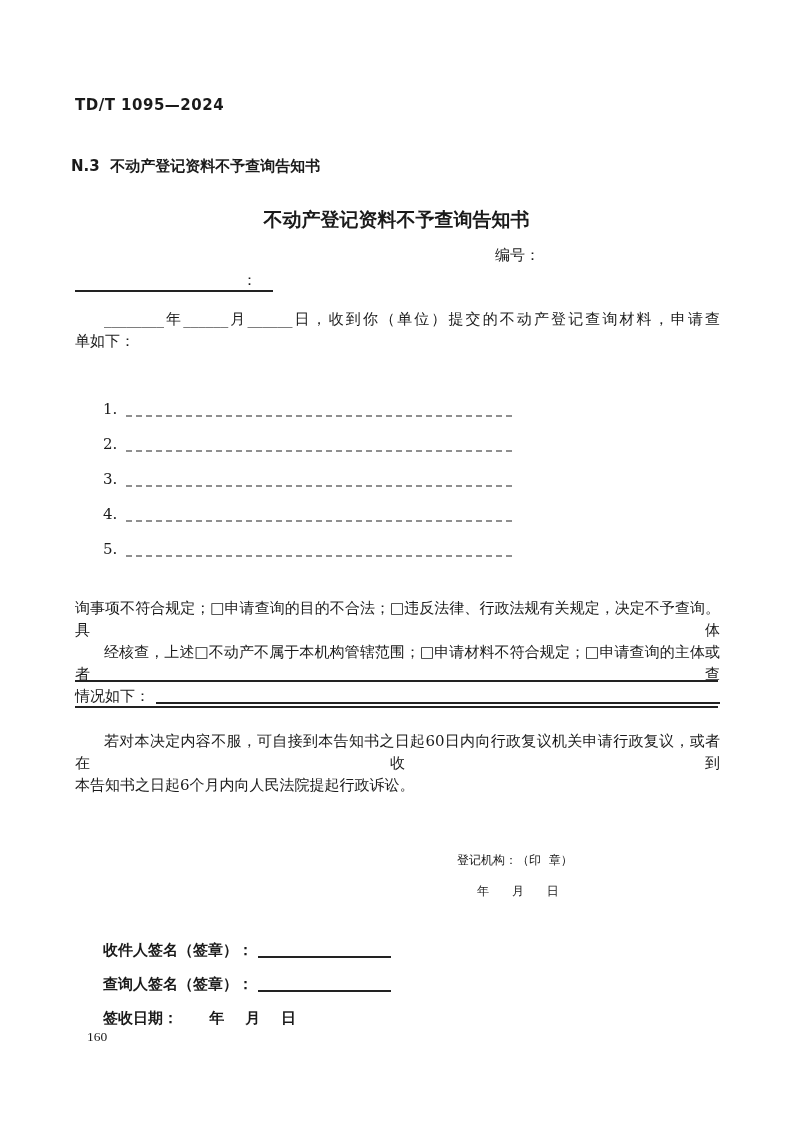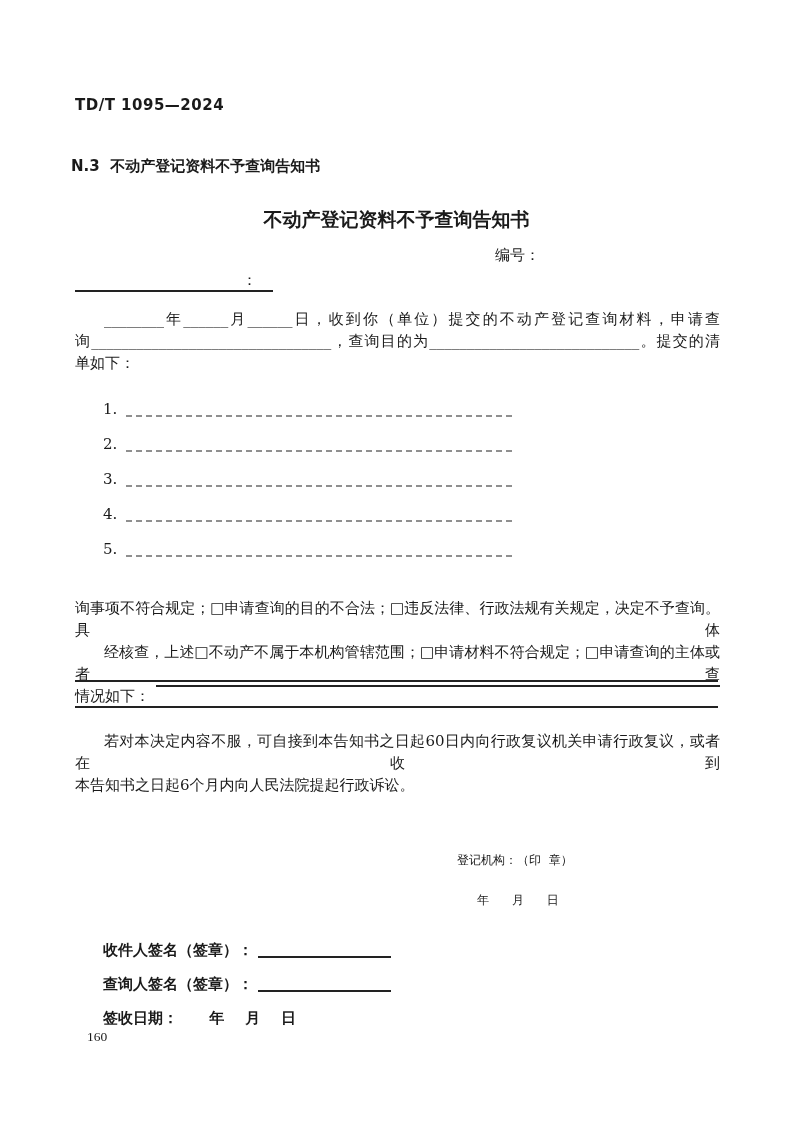--- a/index.html
+++ b/index.html
@@ -48,21 +48,21 @@
   .para {
     position: absolute; left: 75px; width: 645px;
     font-size: 15px; line-height: 22px;
   }
   .para .line { width: 100%; }
   .para .jline { text-align: justify; text-align-last: justify; }
   .para .indent { text-indent: 29px; }
   .intro { top: 308px; }
   .decision { top: 597px; }
   .appeal { top: 730px; }
-  .lastline { display: flex; align-items: flex-start; }
+  .lastline { display: flex; align-items: flex-end; }
   .fill-line {
     flex: 1; height: 0; margin-left: 6px; margin-bottom: 3px;
     border-bottom: 2px solid #222;
   }
   .checklist {
     position: absolute; left: 103px; top: 398px; list-style: none;
   }
   .checklist li {
     display: flex; align-items: flex-end;
     height: 22px; margin-bottom: 13px;
@@ -76,21 +76,21 @@
     position: absolute; left: 75px; width: 643px; height: 0;
     border-bottom: 2px solid #222;
   }
   .rule-1 { top: 680px; }
   .rule-2 { top: 706px; }
   .authority {
     position: absolute; left: 457px; top: 849px;
     font-size: 12px; line-height: 22px;
   }
   .authority-seal { white-space: pre; }
-  .authority-date { white-space: pre; margin-top: 18px; padding-left: 20px; }
+  .authority-date { white-space: pre; margin-top: 9px; padding-left: 20px; }
   .signoff {
     position: absolute; left: 103px; top: 927px;
     font-size: 15px;
   }
   .sig-row {
     display: flex; align-items: flex-end;
     height: 22px; margin-bottom: 7px;
     font-family: "DejaVu Sans", "Liberation Sans", sans-serif;
     font-weight: 600; line-height: 22px; margin-top: 12px;
   }
@@ -117,21 +117,20 @@
   <div class="title">不动产登记资料不予查询告知书</div>
 
   <div class="number-label">编号：</div>
 
   <div class="addressee">
     <span>：</span>
   </div>
 
   <div class="para intro">
     <div class="line jline indent">________年______月______日，收到你（单位）提交的不动产登记查询材料，申请查</div>
-    <div class="line jline">询________________________________，查询目的为____________________________。提交的清</div>
     <div class="line">单如下：</div>
   </div>
 
   <ol class="checklist">
     <li>
       <span>1.</span>
       <span class="dash-line"></span>
     </li>
     <li>
       <span>2.</span>

